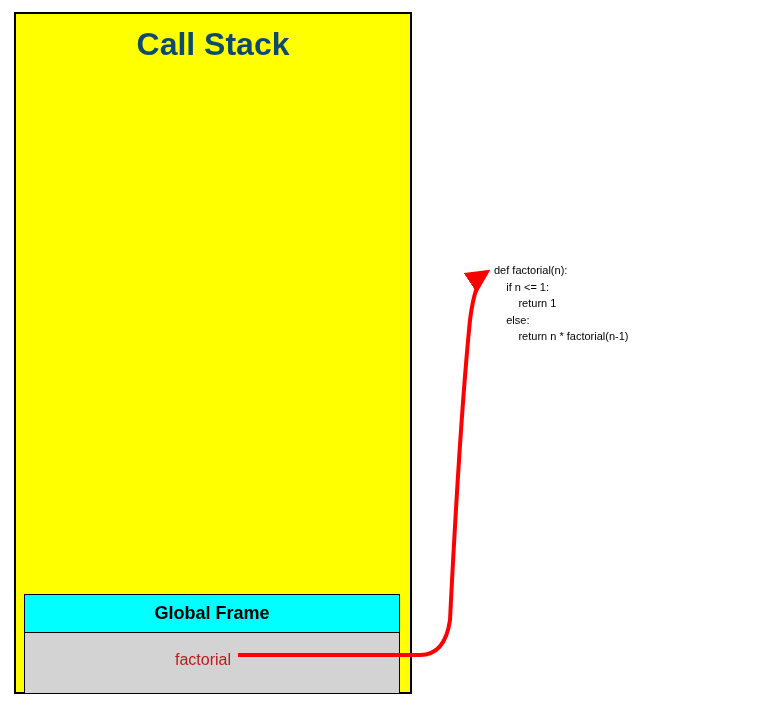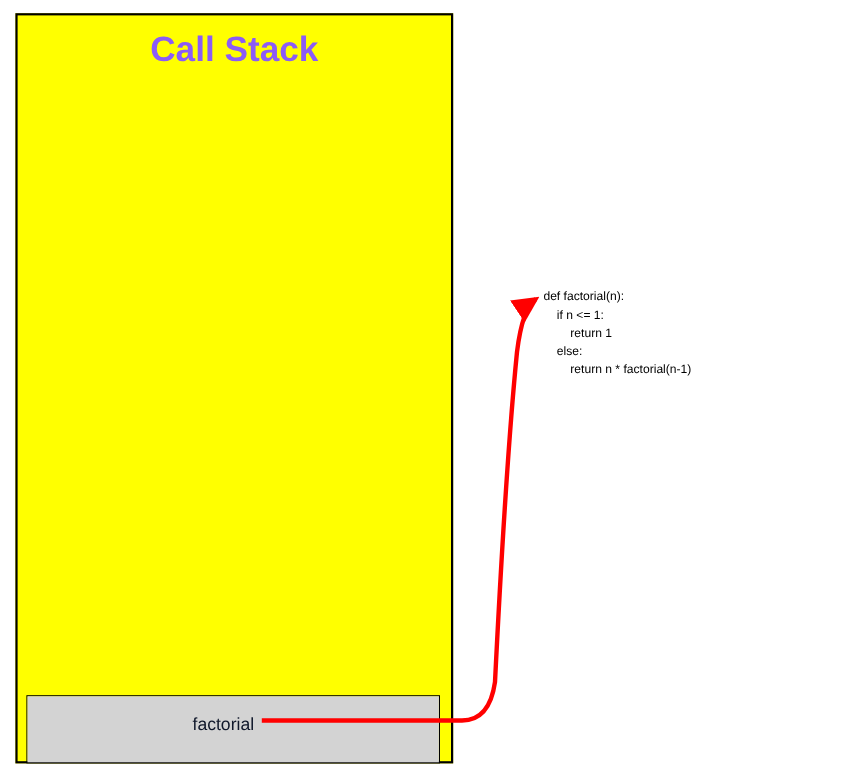--- a/index.html
+++ b/index.html
@@ -19,21 +19,21 @@
     width: 398px;
     height: 682px;
     background: #ffff00;
     border: 2px solid #000;
   }
   .call-stack-title {
     font-size: 32px;
     font-weight: bold;
     text-align: center;
     margin-top: 12px;
-    color: #8b5cf6;
+    color: #0c4a6e;
   }
   .global-frame {
     position: absolute;
     left: 24px;
     bottom: 12px;
     width: 376px;
     border: 1px solid #000;
   }
   .global-frame-header {
     background: #00ffff;
@@ -47,21 +47,21 @@
   .global-frame-body {
     background: #d3d3d3;
     height: 60px;
     position: relative;
   }
   .factorial-label {
     position: absolute;
     left: 150px;
     top: 18px;
     font-size: 16px;
-    color: #0f172a;
+    color: #b91c1c;
   }
   .code-block {
     position: absolute;
     left: 494px;
     top: 262px;
     font-size: 11px;
     font-family: Arial, Helvetica, sans-serif;
     color: #000;
     line-height: 1.5;
     white-space: pre;
@@ -76,20 +76,21 @@
   }
 </style>
 </head>
 <body>
 
 <div class="call-stack">
   <div class="call-stack-title">Call Stack</div>
 </div>
 
 <div class="global-frame">
+  <div class="global-frame-header">Global Frame</div>
   <div class="global-frame-body">
     <span class="factorial-label">factorial</span>
   </div>
 </div>
 
 <div class="code-block"><span>def factorial(n):</span>
 <span>    if n &lt;= 1:</span>
 <span>        return 1</span>
 <span>    else:</span>
 <span>        return n * factorial(n-1)</span></div>

